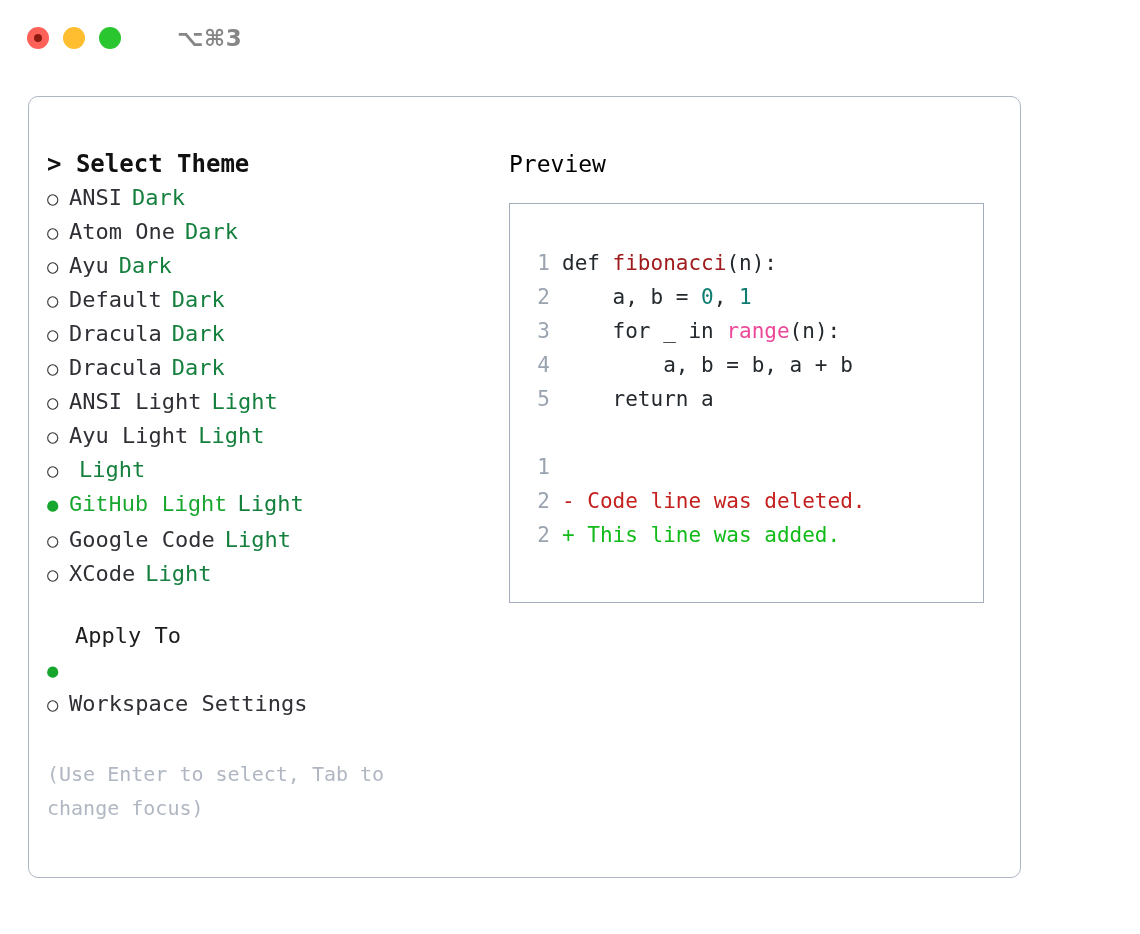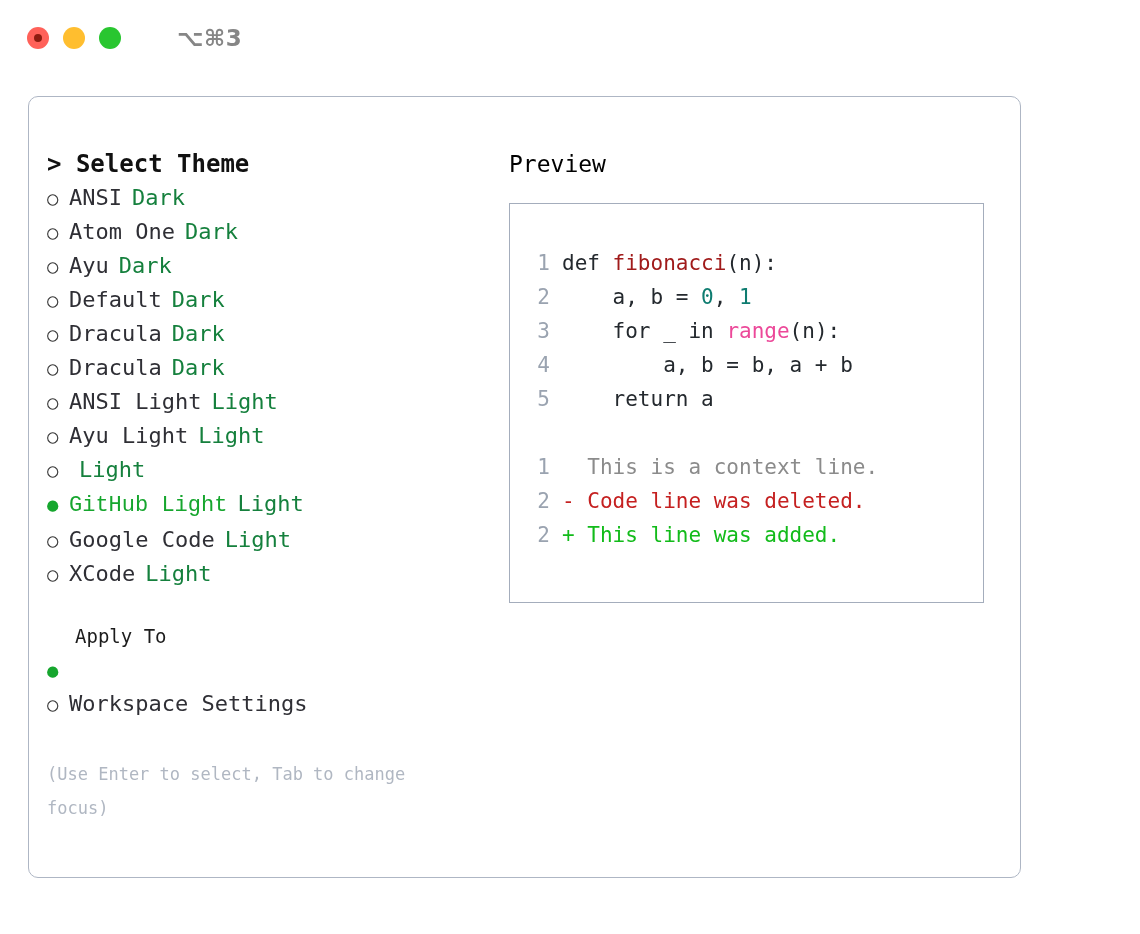--- a/index.html
+++ b/index.html
@@ -134,30 +134,30 @@
   }
   .item-tag {
     color: #15803d;
     margin-left: 10px;
   }
 
   .subsection {
     margin-top: 28px;
   }
   .subsection-title {
-    font-size: 19px;
+    font-size: 22px;
     color: #1c1c1c;
     line-height: 34px;
     padding-left: 28px;
     white-space: pre;
   }
 
   .hint {
     margin-top: 36px;
-    font-size: 17px;
+    font-size: 20px;
     line-height: 34px;
     color: #b0b7c2;
     width: 400px;
     white-space: pre-wrap;
   }
 
   
   .right-col {
     position: absolute;
     left: 480px;
@@ -261,21 +261,21 @@
       <div class="right-col">
         <div class="preview-title">Preview</div>
         <div class="preview-box">
           <div class="code-area" id="code-area">
               <div class="code-line"><span class="lineno">1</span><span><span class="code-text">def </span><span class="tok-fn">fibonacci</span><span class="code-text">(n):</span></span></div>
               <div class="code-line"><span class="lineno">2</span><span><span class="code-text">    a, b = </span><span class="tok-num">0</span><span class="code-text">, </span><span class="tok-num">1</span></span></div>
               <div class="code-line"><span class="lineno">3</span><span><span class="code-text">    for _ in </span><span class="tok-call">range</span><span class="code-text">(n):</span></span></div>
               <div class="code-line"><span class="lineno">4</span><span><span class="code-text">        a, b = b, a + b</span></span></div>
               <div class="code-line"><span class="lineno">5</span><span><span class="code-text">    return a</span></span></div>
               <div class="diff-gap"></div>
-              <div class="code-line"><span class="lineno">1</span><span class="diff-ctx">  </span><span class="diff-ctx">This is a context line.</span></div>
+              <div class="code-line"><span class="lineno">1</span><span class="diff-ctx">  </span></div>
               <div class="code-line"><span class="lineno">2</span><span class="diff-del">- </span><span class="diff-del">Code line was deleted.</span></div>
               <div class="code-line"><span class="lineno">2</span><span class="diff-add">+ </span><span class="diff-add">This line was added.</span></div>
             </div>
         </div>
       </div>
 
     </div>
   </div>
 </div>
 

